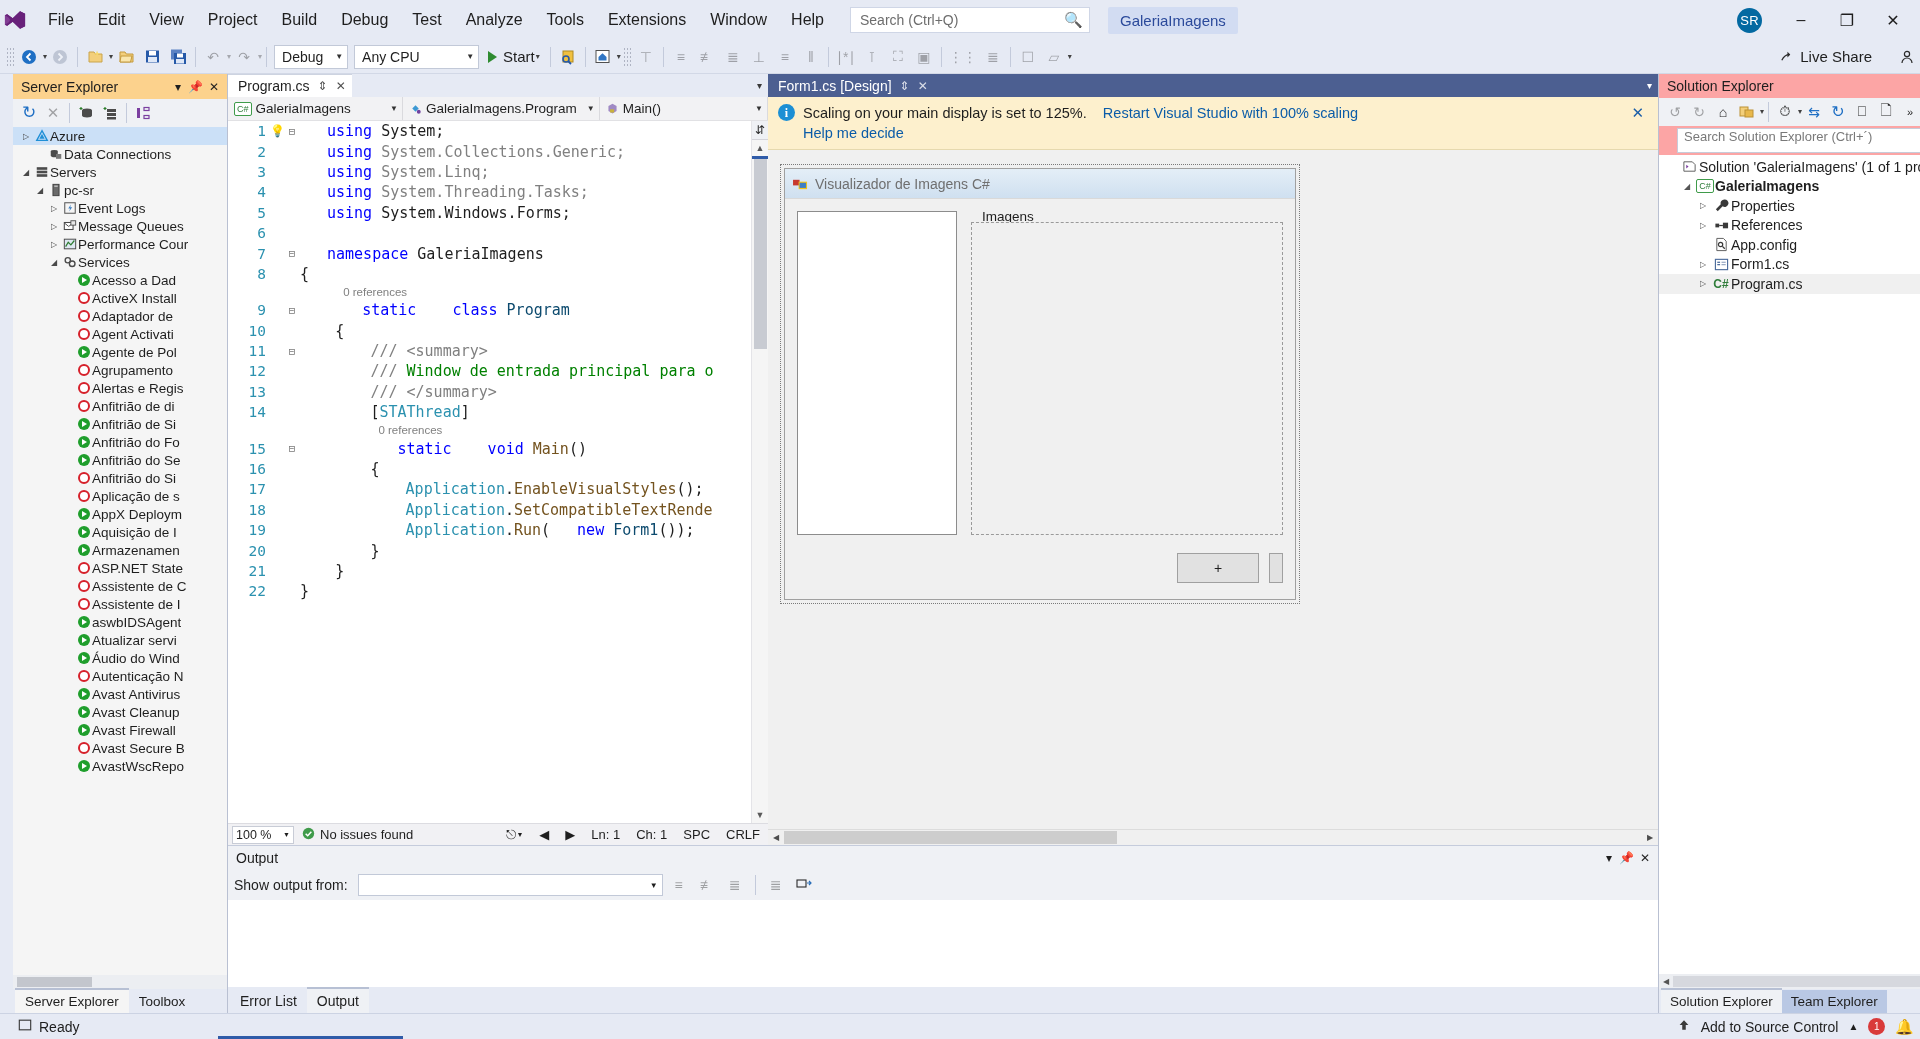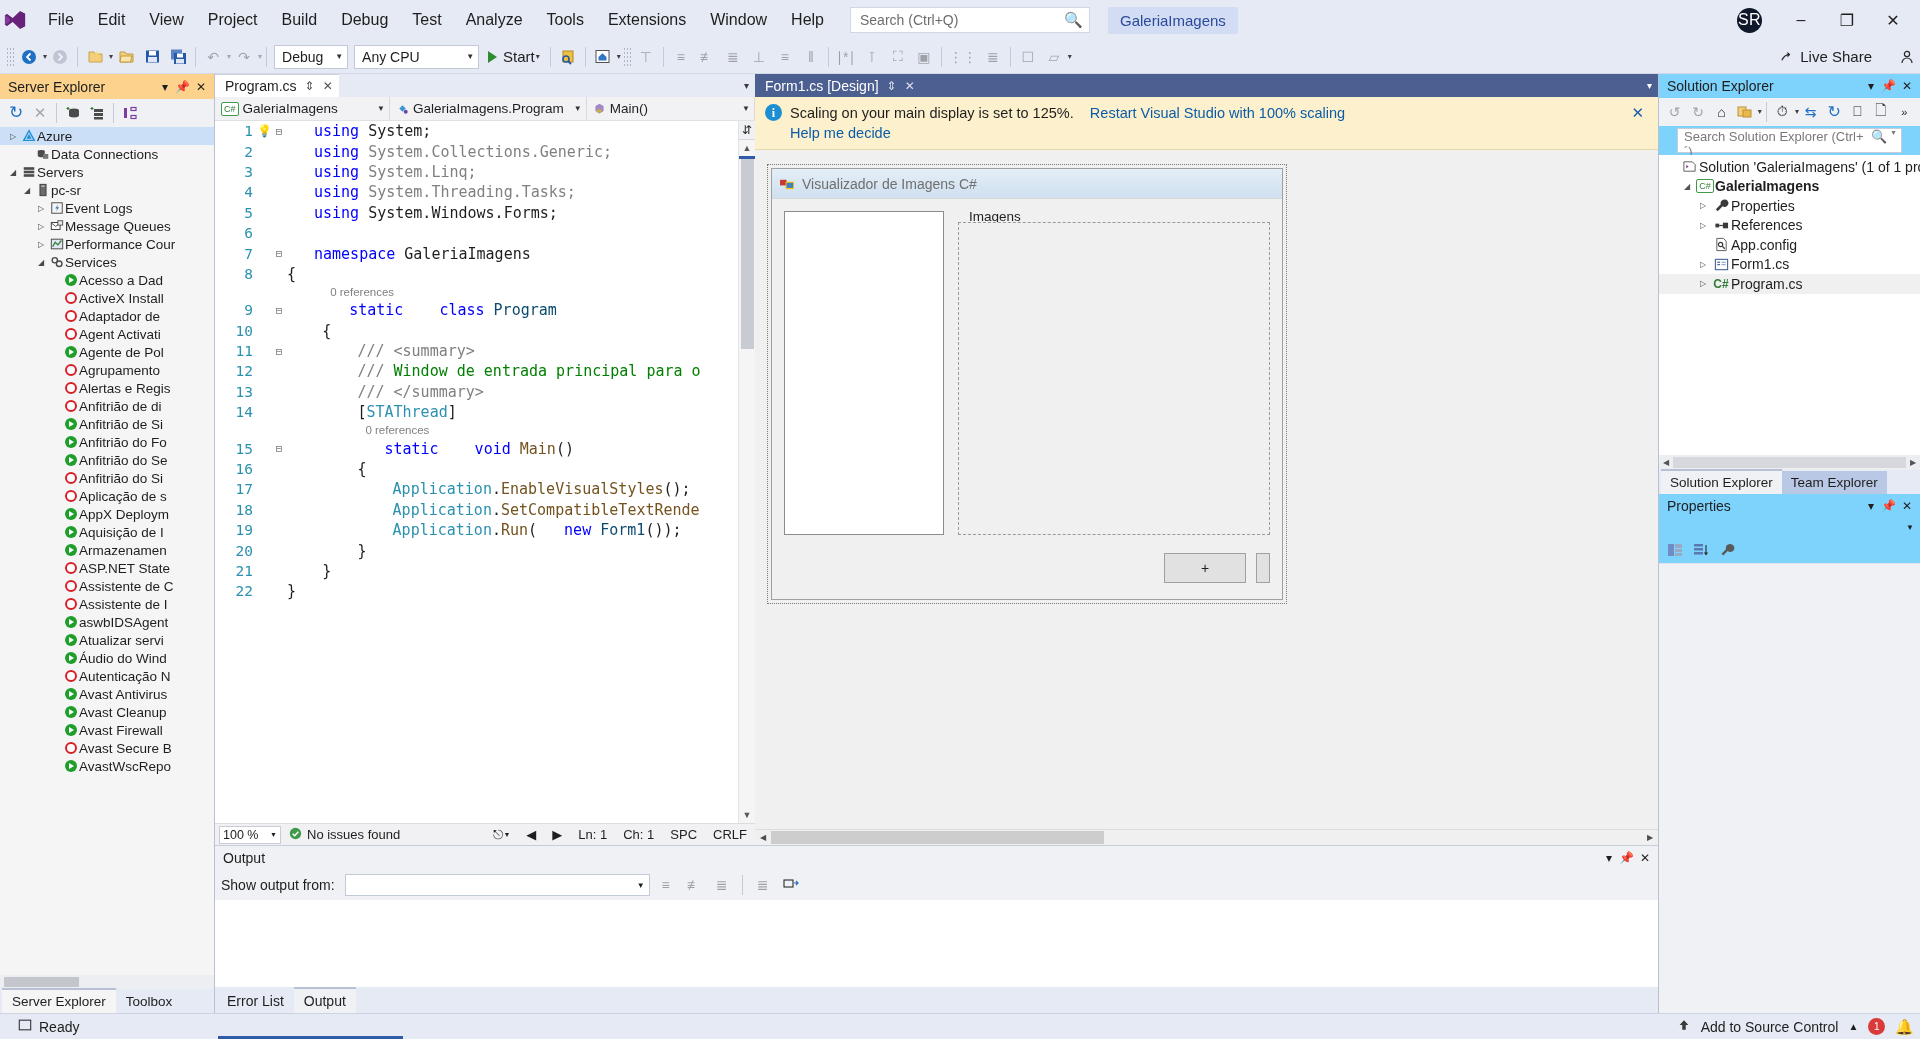--- a/index.html
+++ b/index.html
@@ -26,22 +26,22 @@
     display:flex; align-items:center; padding:0 6px 0 9px; font-size:14px; color:#6d6d6d;
   }
   .search-box .txt{ flex:1; }
   .search-ico{ color:#3a3a3a; font-size:15px; }
   .proj-chip{
     margin-left:18px; background:#d2dcf2; color:#2b4a9b; font-size:15px;
     padding:5px 12px; border-radius:2px;
   }
   .tb-right{ margin-left:auto; display:flex; align-items:center; padding-right:4px; }
   .avatar{
-    width:25px; height:25px; border-radius:50%; background:#0f172a; color:#fff;
-    font-size:16px; display:flex; align-items:center; justify-content:center; margin-right:16px;
+    width:25px; height:25px; border-radius:50%; background:#0369a1; color:#fff;
+    font-size:13px; display:flex; align-items:center; justify-content:center; margin-right:16px;
     letter-spacing:.3px;
   }
   .wbtn{ width:46px; height:40px; display:flex; align-items:center; justify-content:center;
          font-size:16px; color:#1e1e1e; }
 
   
   .toolbar{
     height:34px; background:#e6eaf4; display:flex; align-items:center; flex:0 0 34px;
     padding-left:4px; border-bottom:1px solid #d2d8e6;
   }
@@ -72,21 +72,21 @@
   .tw-head{ height:24px; display:flex; align-items:center; padding:0 4px 0 8px;
             font-size:14px; color:#1e1e1e; }
   .tw-head .ttl{ flex:1; white-space:nowrap; overflow:hidden; }
   .tw-head .hbtn{ width:18px; height:20px; display:flex; align-items:center; justify-content:center;
                   font-size:12px; color:#1f1f1f; }
   .tw-toolbar{ height:28px; background:#eff1f5; display:flex; align-items:center; padding:0 4px;
                border-bottom:1px solid transparent; }
   .twb{ width:24px; height:22px; display:flex;align-items:center;justify-content:center; font-size:14px;}
 
   
-  .server-exp{ width:215px; flex:0 0 215px; border-right:1px solid #b9c0d2; background:#be185d; }
+  .server-exp{ width:215px; flex:0 0 215px; border-right:1px solid #b9c0d2; background:#be185d;margin-left:13px; }
   .server-exp .tw-head{ background:#fcd28d; height:25px; }
   .se-tree{ flex:1; overflow:hidden; background:#f5f5f5; position:relative; }
   .tnode{ display:flex; align-items:center; height:18px; font-size:13.5px; white-space:nowrap;
           padding-right:4px; color:#1e1e1e; }
   .tnode.sel{ background:#cbe0f7; }
   .tnode .exp{ width:14px; text-align:center; font-size:8px; color:#4a4a4a; flex:0 0 14px; }
   .tnode .ico{ width:17px; flex:0 0 17px; display:flex; align-items:center; justify-content:center;
                font-size:12px; }
   .tnode .lbl{ overflow:hidden; }
   .svc-on, .svc-off{ width:12px; height:12px; border-radius:50%; display:inline-block; position:relative; }
@@ -204,22 +204,22 @@
   .out-lbl{ font-size:14px; margin-right:6px; }
   .out-combo{ width:305px; height:22px; background:#fff; border:1px solid #c2c9d8;
               display:flex; align-items:center; padding:0 4px 0 6px; font-size:13px; }
   .out-combo .oc-arr{ margin-left:auto; font-size:8px; }
   .out-body{ flex:1; background:#fff; }
   .out-tabs{ height:26px; display:flex; align-items:flex-end; background:#e6eaf4; padding-left:2px; }
   .out-tab{ font-size:14px; padding:4px 10px; }
   .out-tab.active{ background:#eff1f5; border-top:2px solid #b7c0d4; }
 
   
-  .rightcol{ width:262px; flex:0 0 262px; display:flex; flex-direction:column;
-             border-left:1px solid #b9c0d2; background:#7dd3fc; }
+  .rightcol{ width:262px; flex:0 0 262px; display:flex; 
+             border-left:1px solid #b9c0d2; background:#fca5a5; }
   .sol-exp{ flex:0 0 420px; display:flex; flex-direction:column; min-height:0; }
   .sol-search{ height:25px; margin:2px 18px; background:#fff; border:1px solid #c6ccda;
                display:flex; align-items:flex-start; padding:0 4px 0 6px; font-size:13px; color:#797979; }
   .sol-search .sv{ flex:1; }
   .sol-tree{ flex:1; background:#fff; overflow:hidden; padding-top:2px; }
   .sol-hscroll{ height:15px; background:#eceef2; display:flex; align-items:center; }
   .sol-hscroll .arr{ width:14px; text-align:center; font-size:8px; color:#555; }
   .sol-hscroll .trk{ flex:1; height:11px; background:#d6d8de; }
   .sol-tabs{ height:24px; display:flex; align-items:flex-end; background:#e6eaf4; padding-left:2px; }
   .sol-tab{ font-size:13.5px; padding:4px 9px; }

